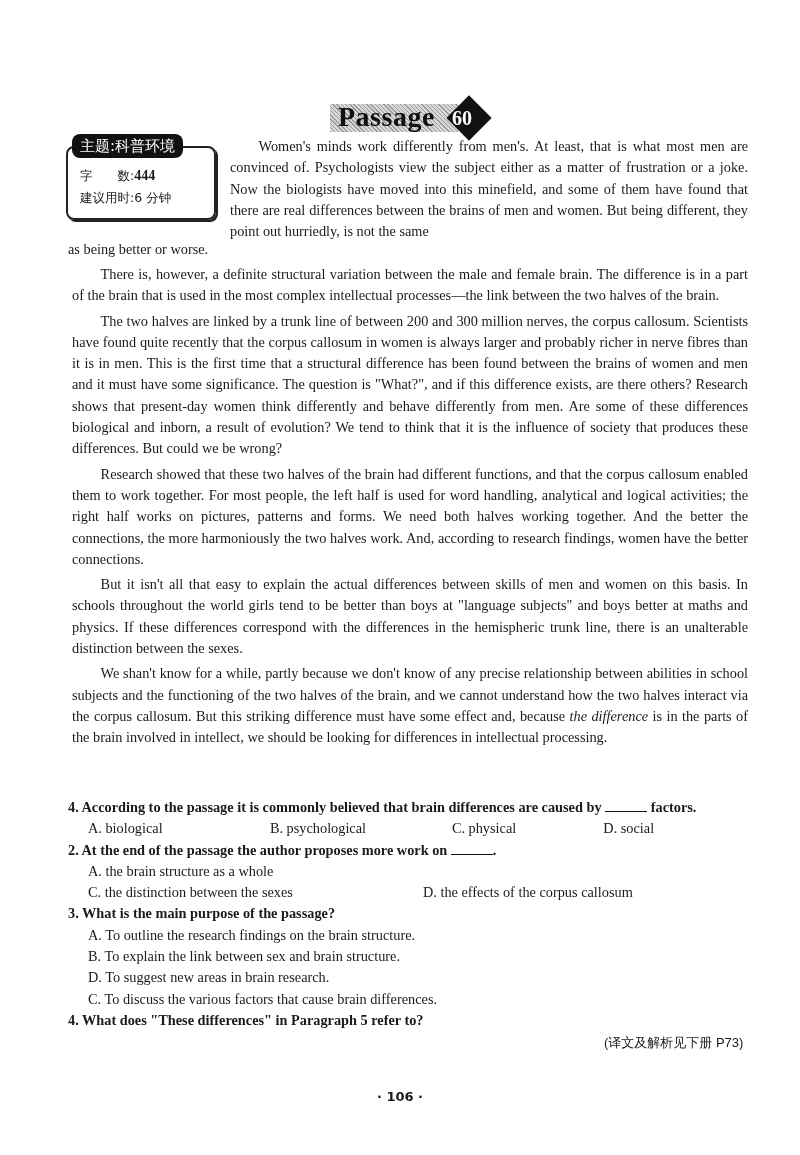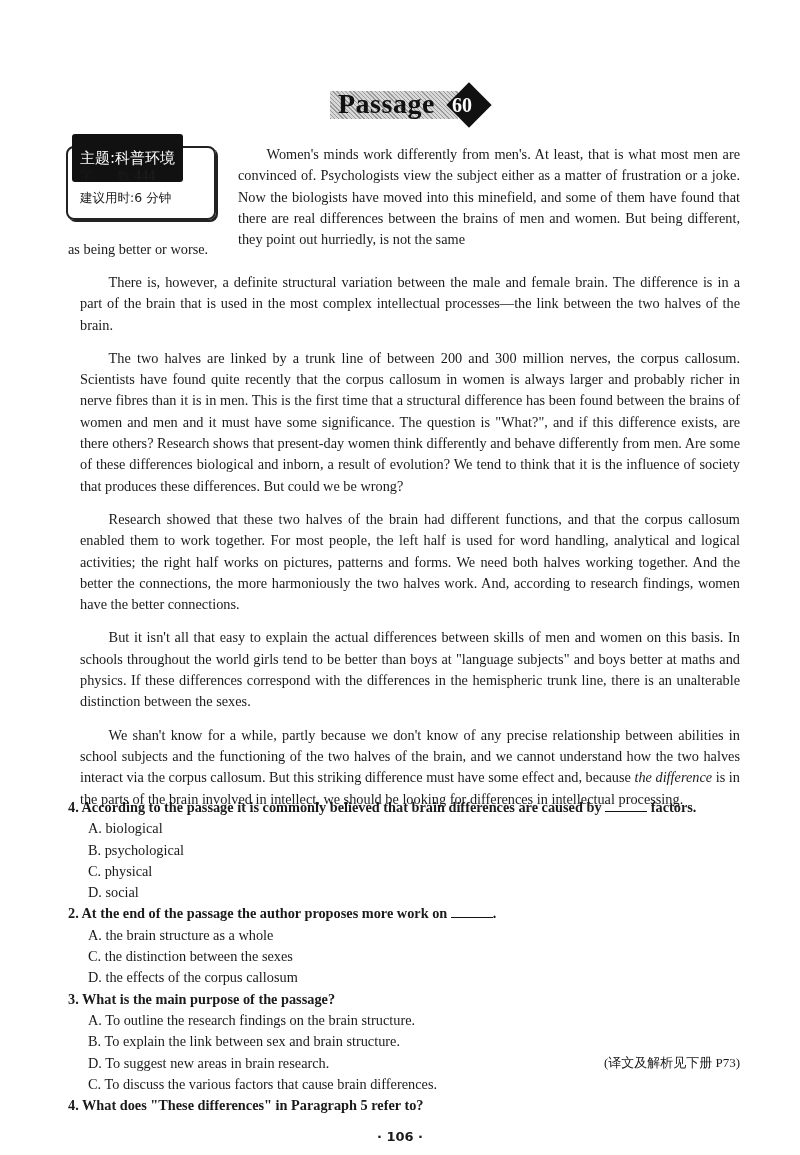--- a/index.html
+++ b/index.html
@@ -1,51 +1,51 @@
 <!DOCTYPE html>
 <html><head>
 <meta charset="utf-8">
 <style>
   html, body { margin: 0; padding: 0; background: #ffffff; }
   body { width: 800px; height: 1155px; position: relative; overflow: hidden;
          font-family: "Liberation Serif", "DejaVu Serif", serif; color: #1a1a1a; }
-  .banner { position: absolute; left: 330px; top: 87px; width: 170px; height: 36px; padding-left: 34px; }
+  .banner { position: absolute; left: 330px; top: 100px; width: 170px; height: 36px; padding-left: 34px; }
   .banner-bg { position: absolute; left: 0; top: 4px; width: 128px; height: 28px;
                background: repeating-linear-gradient(45deg, #9a9a9a 0 1px, #d8d8d8 1px 3px); }
   .banner-text { position: absolute; left: 8px; top: 1px; font-size: 28px; font-weight: bold;
                  letter-spacing: 0.5px; color: #111; font-family: "Liberation Serif", serif; }
   .banner-diamond { position: absolute; left: 123px; top: 2px; width: 32px; height: 32px;
                     background: #111; transform: rotate(45deg); }
   .banner-num { position: absolute; left: 122px; top: 4px; width: 34px; text-align: left;
                 color: #fff; font-weight: bold; font-size: 20px; line-height: 28px; }
   .infobox { position: absolute; left: 66px; top: 146px; width: 146px; height: 70px;
              border: 2px solid #222; border-radius: 8px; box-shadow: 2px 2px 0 #222; }
-  .infobox-title { position: absolute; left: 72px; top: 134px; height: 24px; padding: 12px 8px;
-                   background: #111; color: #fff; border-radius: 3px; font-size: 15px;
+  .infobox-title { position: absolute; left: 72px; top: 134px; height: 24px; padding: 0 8px;
+                   background: #111; color: #fff; border-radius: 8px; font-size: 15px;
                    line-height: 24px; font-family: "DejaVu Sans", sans-serif; }
   .info-line { position: absolute; left: 80px; font-size: 12.5px; font-family: "DejaVu Sans", sans-serif; }
   .info-l1 { top: 168px; text-align: center; }
   .info-l2 { top: 190px; }
   .text { position: absolute; font-size: 14.3px; line-height: 21.3px; text-align: justify; }
-  .p { text-indent: 2em; margin: 12px; }
+  .p { text-indent: 2em; margin: 4px; }
   .p-first { position: absolute; left: 226px; top: 132px; width: 526px; }
   .p-first-tail { position: absolute; left: 68px; top: 239px; }
   .body-text { left: 68px; top: 260px; width: 684px; }
   .questions { position: absolute; left: 68px; top: 797px; width: 690px; font-size: 14.3px; line-height: 21.3px; }
   .q { font-weight: bold; }
-  .opts { display: flex; padding-left: 20px; flex-direction: column; }
+  .opts { display: flex; padding-left: 20px; }
   .opts4 span { width: 25%; display: inline-block; }
   .opts4 span:nth-child(1){width:197px}
   .opts4 span:nth-child(2){width:197px}
   .opts4 span:nth-child(3){width:164px}
   .opts2 span { width: 50%; display: inline-block; }
   .opt-single { padding-left: 20px; }
   .blank { display: inline-block; width: 42px; border-bottom: 1px solid #111; height: 12px; vertical-align: baseline; }
-  .ref { position: absolute; left: 604px; top: 1034px; font-size: 13px; font-family: Liberation Serif, serif; margin-top: 20px; }
-  .pagenum { position: absolute; left: 0; width: 800px; top: 1129px; text-align: center;
+  .ref { position: absolute; left: 604px; top: 1034px; font-size: 13px; font-family: Liberation Sans, sans-serif; }
+  .pagenum { position: absolute; left: 0; width: 800px; top: 1089px; text-align: center;
              font-size: 13px; font-weight: bold; font-family: "DejaVu Sans", sans-serif; }
   em { font-style: italic; }
 </style>
 </head>
 <body>
 
 <div class="banner">
   <div class="banner-bg"></div>
   <div class="banner-text">Passage</div>
   <div class="banner-diamond"></div>

